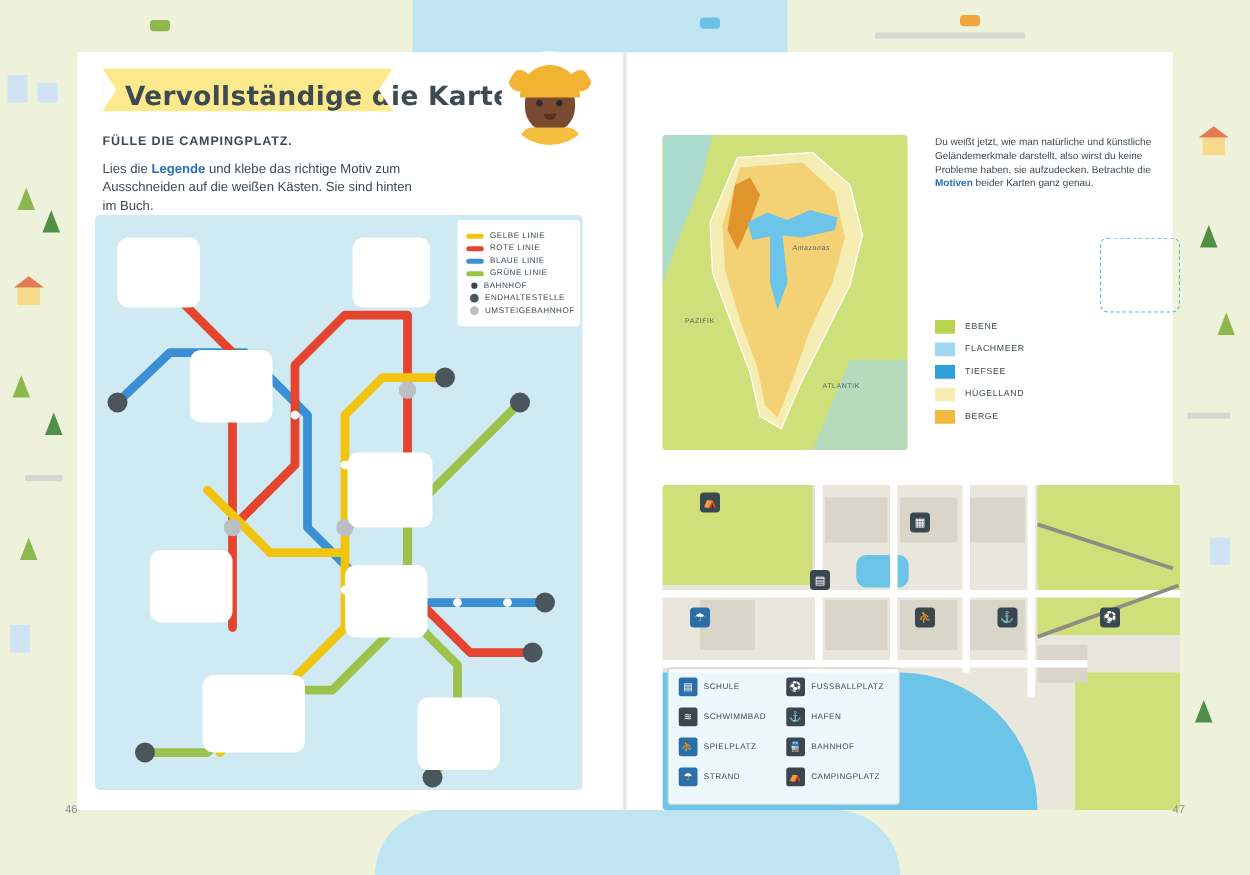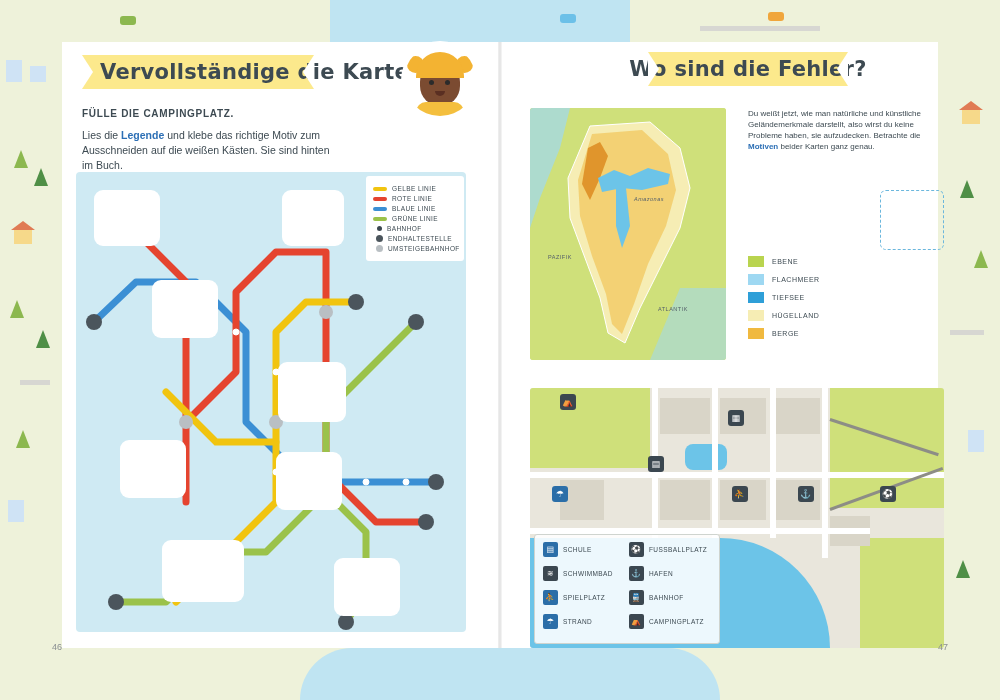--- a/index.html
+++ b/index.html
@@ -28,21 +28,21 @@
   .hut{width:18px;height:14px;background:#f6d98a;}
   .hut:before{content:"";position:absolute;left:-3px;top:-9px;border-left:12px solid transparent;border-right:12px solid transparent;border-bottom:9px solid #e07b54;}
   .block{width:16px;height:22px;background:#cfe3f5;}
   .road{position:absolute;background:#d7d7d2;}
   .car{width:16px;height:9px;border-radius:3px;background:#f0a63c;}
   .car.b{background:#6cc0e8;}
   .car.g{background:#8cb84f;}
 
   
   .banner{
-    position:absolute;height:34px;background:#fce98c;display:flex;align-items:center;
+    position:absolute;height:34px;background:#fce98c;display:flex;align-items:flex-end;
     padding:0 18px;box-sizing:border-box;
   }
   .banner:before,.banner:after{content:"";position:absolute;top:0;width:0;height:0;
     border-top:17px solid transparent;border-bottom:17px solid transparent;}
   .banner:before{left:0;border-left:11px solid #ffffff;}
   .banner:after{right:0;border-right:11px solid #ffffff;}
   .banner-title{
     font-family:"DejaVu Sans", sans-serif;font-weight:bold;font-size:21px;color:#3d4a52;
     letter-spacing:.3px;white-space:nowrap;
   }
@@ -261,23 +261,20 @@
     <div class="av-bun l"></div>
     <div class="av-bun r"></div>
     <div class="av-face"></div>
     <div class="av-hair"></div>
     <div class="av-eye l"></div>
     <div class="av-eye r"></div>
     <div class="av-mouth"></div>
     <div class="av-body"></div>
   </div>
 
-  <div class="banner" id="right-banner">
-    <span class="banner-title">Wo sind die Fehler?</span>
-  </div>
 
   <div class="sa-map">
     <svg width="196" height="252" viewBox="0 0 196 252">
       <rect width="196" height="252" fill="#cfe07a"></rect>
       <path d="M60,18 L120,14 L150,40 L160,80 L150,120 L130,160 L110,200 L95,235 L78,225 L70,190 L55,150 L40,110 L38,70 Z" fill="#f6edb4" stroke="#ffffff" stroke-width="1"></path>
       <path d="M62,26 L112,22 L138,46 L146,82 L136,118 L118,156 L104,196 L92,226 L82,216 L76,186 L62,148 L50,108 L48,72 Z" fill="#f0b93f" opacity=".55"></path>
       <path d="M58,40 L70,34 L78,48 L70,70 L60,92 L52,76 Z" fill="#e0952c"></path>
       <path d="M68,70 L84,62 L100,68 L118,60 L140,66 L138,76 L112,82 L92,80 L72,84 Z" fill="#6cc4e8"></path>
       <path d="M86,80 L96,80 L100,118 L92,140 L86,118 Z" fill="#6cc4e8"></path>
       <path d="M0,0 L40,0 L30,40 L10,90 L0,120 Z" fill="#9ed8f2" opacity=".7"></path>

